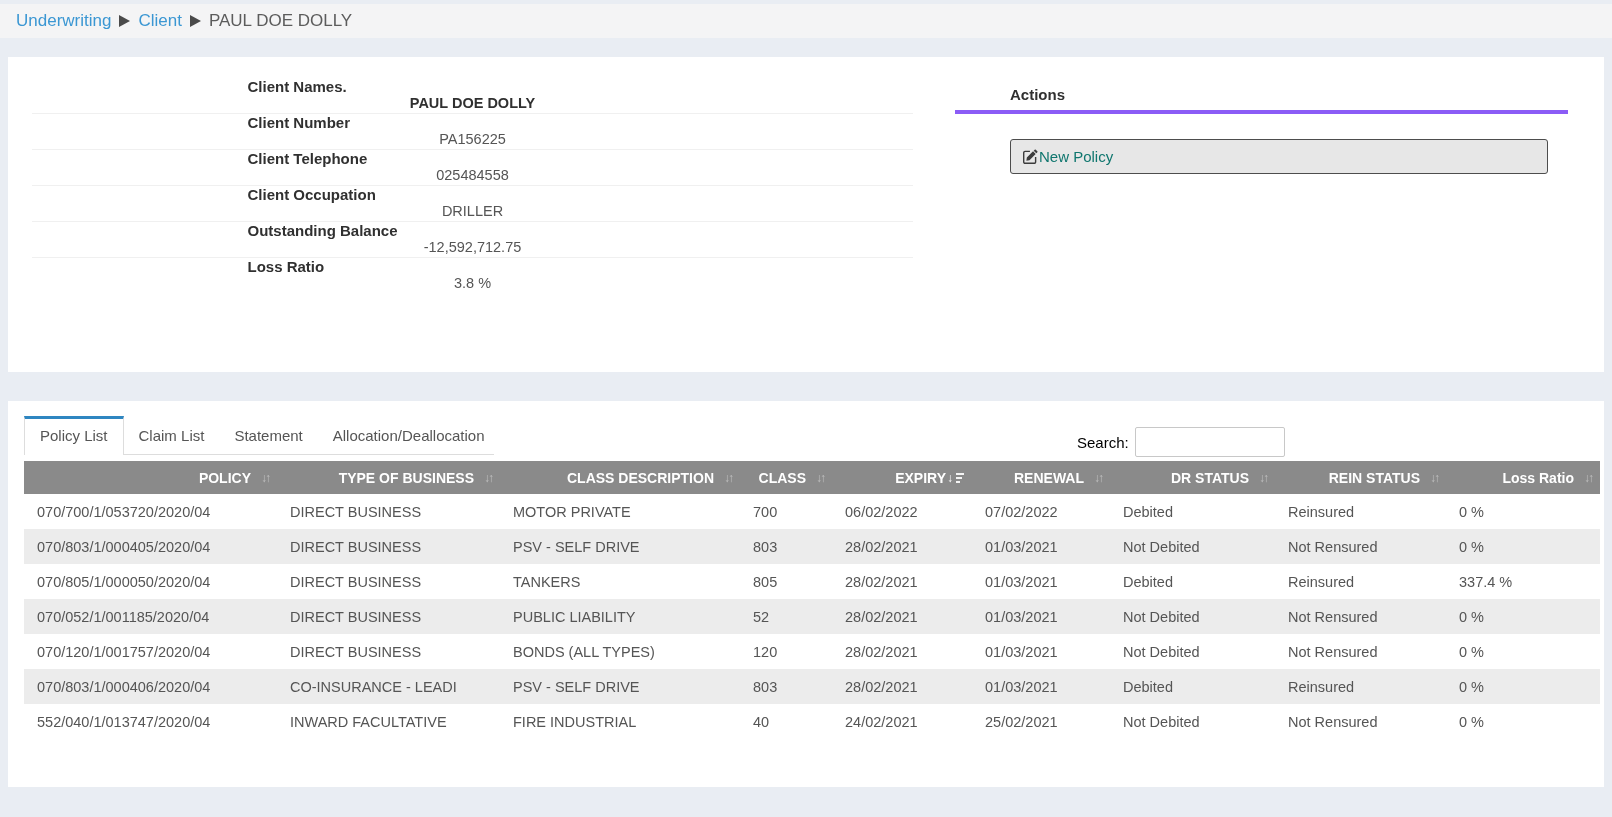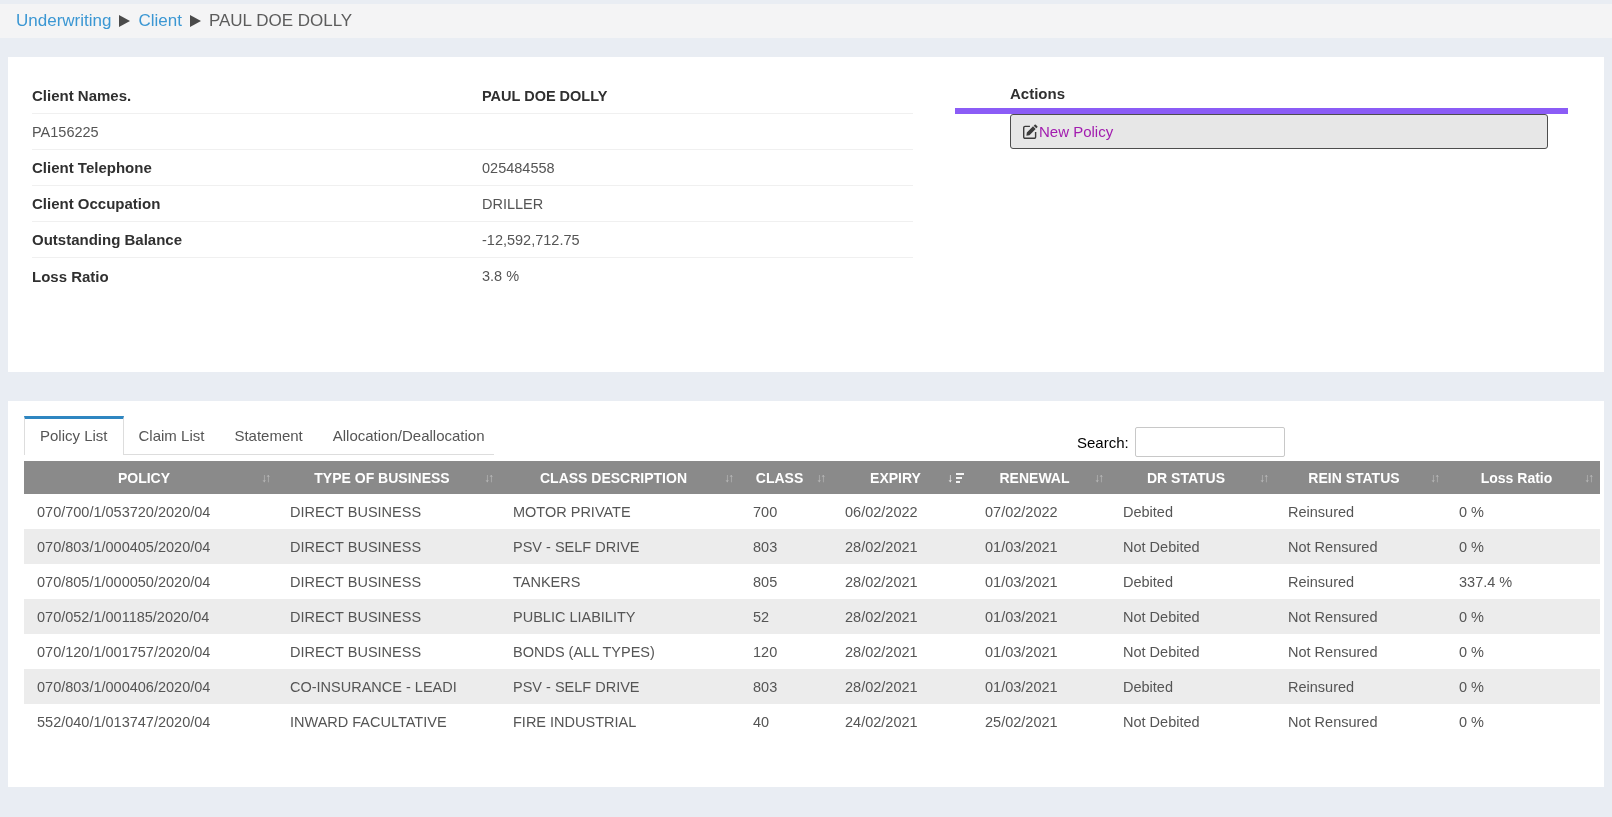--- a/index.html
+++ b/index.html
@@ -31,34 +31,34 @@
     width:0;height:0;display:inline-block;
     border-top:6px solid transparent;border-bottom:6px solid transparent;
     border-left:11px solid #4a4a4a;margin:0 3px;
   }
   
   .panel{position:absolute;left:8px;right:8px;background:#fff;}
   .panel-top{top:57px;height:315px;}
   .panel-bottom{top:401px;height:427px;}
   
   .client-col{position:absolute;left:24px;top:21px;width:881px;}
-  .field-row{display:flex;align-items:center;height:36px;border-bottom:1px solid #f0f0f0;}
+  .field-row{display:flex;align-items:center;height:36px;border-bottom:1px solid #f0f0f0;flex-direction:column;}
   .field-row:last-child{border-bottom:none;}
   .field-label{width:450px;font-weight:bold;color:#303030;font-size:15px;}
   .field-value{color:#555;font-size:14.5px;}
   .field-value.bold{font-weight:bold;color:#303030;}
   
   .actions-col{position:absolute;left:947px;width:613px;top:21px;}
   .actions-title{height:36px;display:flex;align-items:center;padding-left:55px;
-    font-weight:bold;color:#303030;font-size:15px;border-bottom:6px solid #8b5cf6;}
+    font-weight:bold;color:#303030;font-size:15px;border-bottom:4px solid #8b5cf6;}
   .new-policy-btn{
-    margin:0 0 0 55px;width:538px;height:35px;
+    margin:25px 0 0 55px;width:538px;height:35px;
     background:#e7e7e7;border:1px solid #4d4d4d;border-radius:3px;
     display:flex;align-items:center;padding-left:12px;
-    color:#a21caf;font-size:15px;cursor:pointer;
+    color:#0f766e;font-size:15px;cursor:pointer;
   }
   .new-policy-btn .icon{display:inline-flex;margin-right:1px;}
   
   .tabs-row{
     position:absolute;top:15px;left:16px;width:470px;
     display:flex;align-items:flex-end;border-bottom:1px solid #ddd;
   }
   .tab{padding:10px 15px;font-size:15px;color:#555;cursor:pointer;white-space:nowrap;}
   .tab.active{
     background:#fff;border-top:3px solid var(--tab-active-blue);
@@ -70,21 +70,21 @@
   .search-label{font-size:15px;color:#000000;margin-right:6px;}
   .search-input{width:150px;height:30px;border:1px solid #c8c8c8;border-radius:2px;
     background:#fff;font-size:14px;padding:0 6px;outline:none;}
   
   .table-wrap{position:absolute;top:60px;left:16px;width:1576px;}
   table{border-collapse:collapse;table-layout:fixed;width:1576px;}
   col.c1{width:253px}col.c2{width:223px}col.c3{width:240px}col.c4{width:92px}
   col.c5{width:140px}col.c6{width:138px}col.c7{width:165px}col.c8{width:171px}col.c9{width:154px}
   th{
     background:var(--table-header-gray);color:#fff;font-weight:bold;font-size:14px;
-    text-align:center;height:33px;padding:0 26px 0 13px;position:relative;
+    text-align:right;height:33px;padding:0 26px 0 13px;position:relative;
     cursor:pointer;white-space:nowrap;overflow:hidden;
   }
   .sort-icon{
     position:absolute;right:8px;top:50%;transform:translateY(-50%);
     font-size:12px;font-weight:bold;color:rgba(255,255,255,0.45);
     letter-spacing:-2px;line-height:1;
   }
   .sort-icon.active{display:inline-flex;align-items:center;color:#fff;letter-spacing:0;gap:2px;}
   .sort-icon .bars{display:inline-flex;flex-direction:column;gap:2px;margin-left:1px;}
   .sort-icon .bars div{height:2px;background:rgba(255,255,255,0.9);}
@@ -107,20 +107,21 @@
       <span class="crumb-current">PAUL DOE DOLLY</span>
     </div>
 
   <div class="panel panel-top">
     <div class="client-col" id="client-fields">
         <div class="field-row">
           <span class="field-label">Client Names.</span>
           <span class="field-value bold">PAUL DOE DOLLY</span>
         </div>
         <div class="field-row">
+          <span class="field-label">Client Number</span>
           <span class="field-value">PA156225</span>
         </div>
         <div class="field-row">
           <span class="field-label">Client Telephone</span>
           <span class="field-value">025484558</span>
         </div>
         <div class="field-row">
           <span class="field-label">Client Occupation</span>
           <span class="field-value">DRILLER</span>
         </div>

